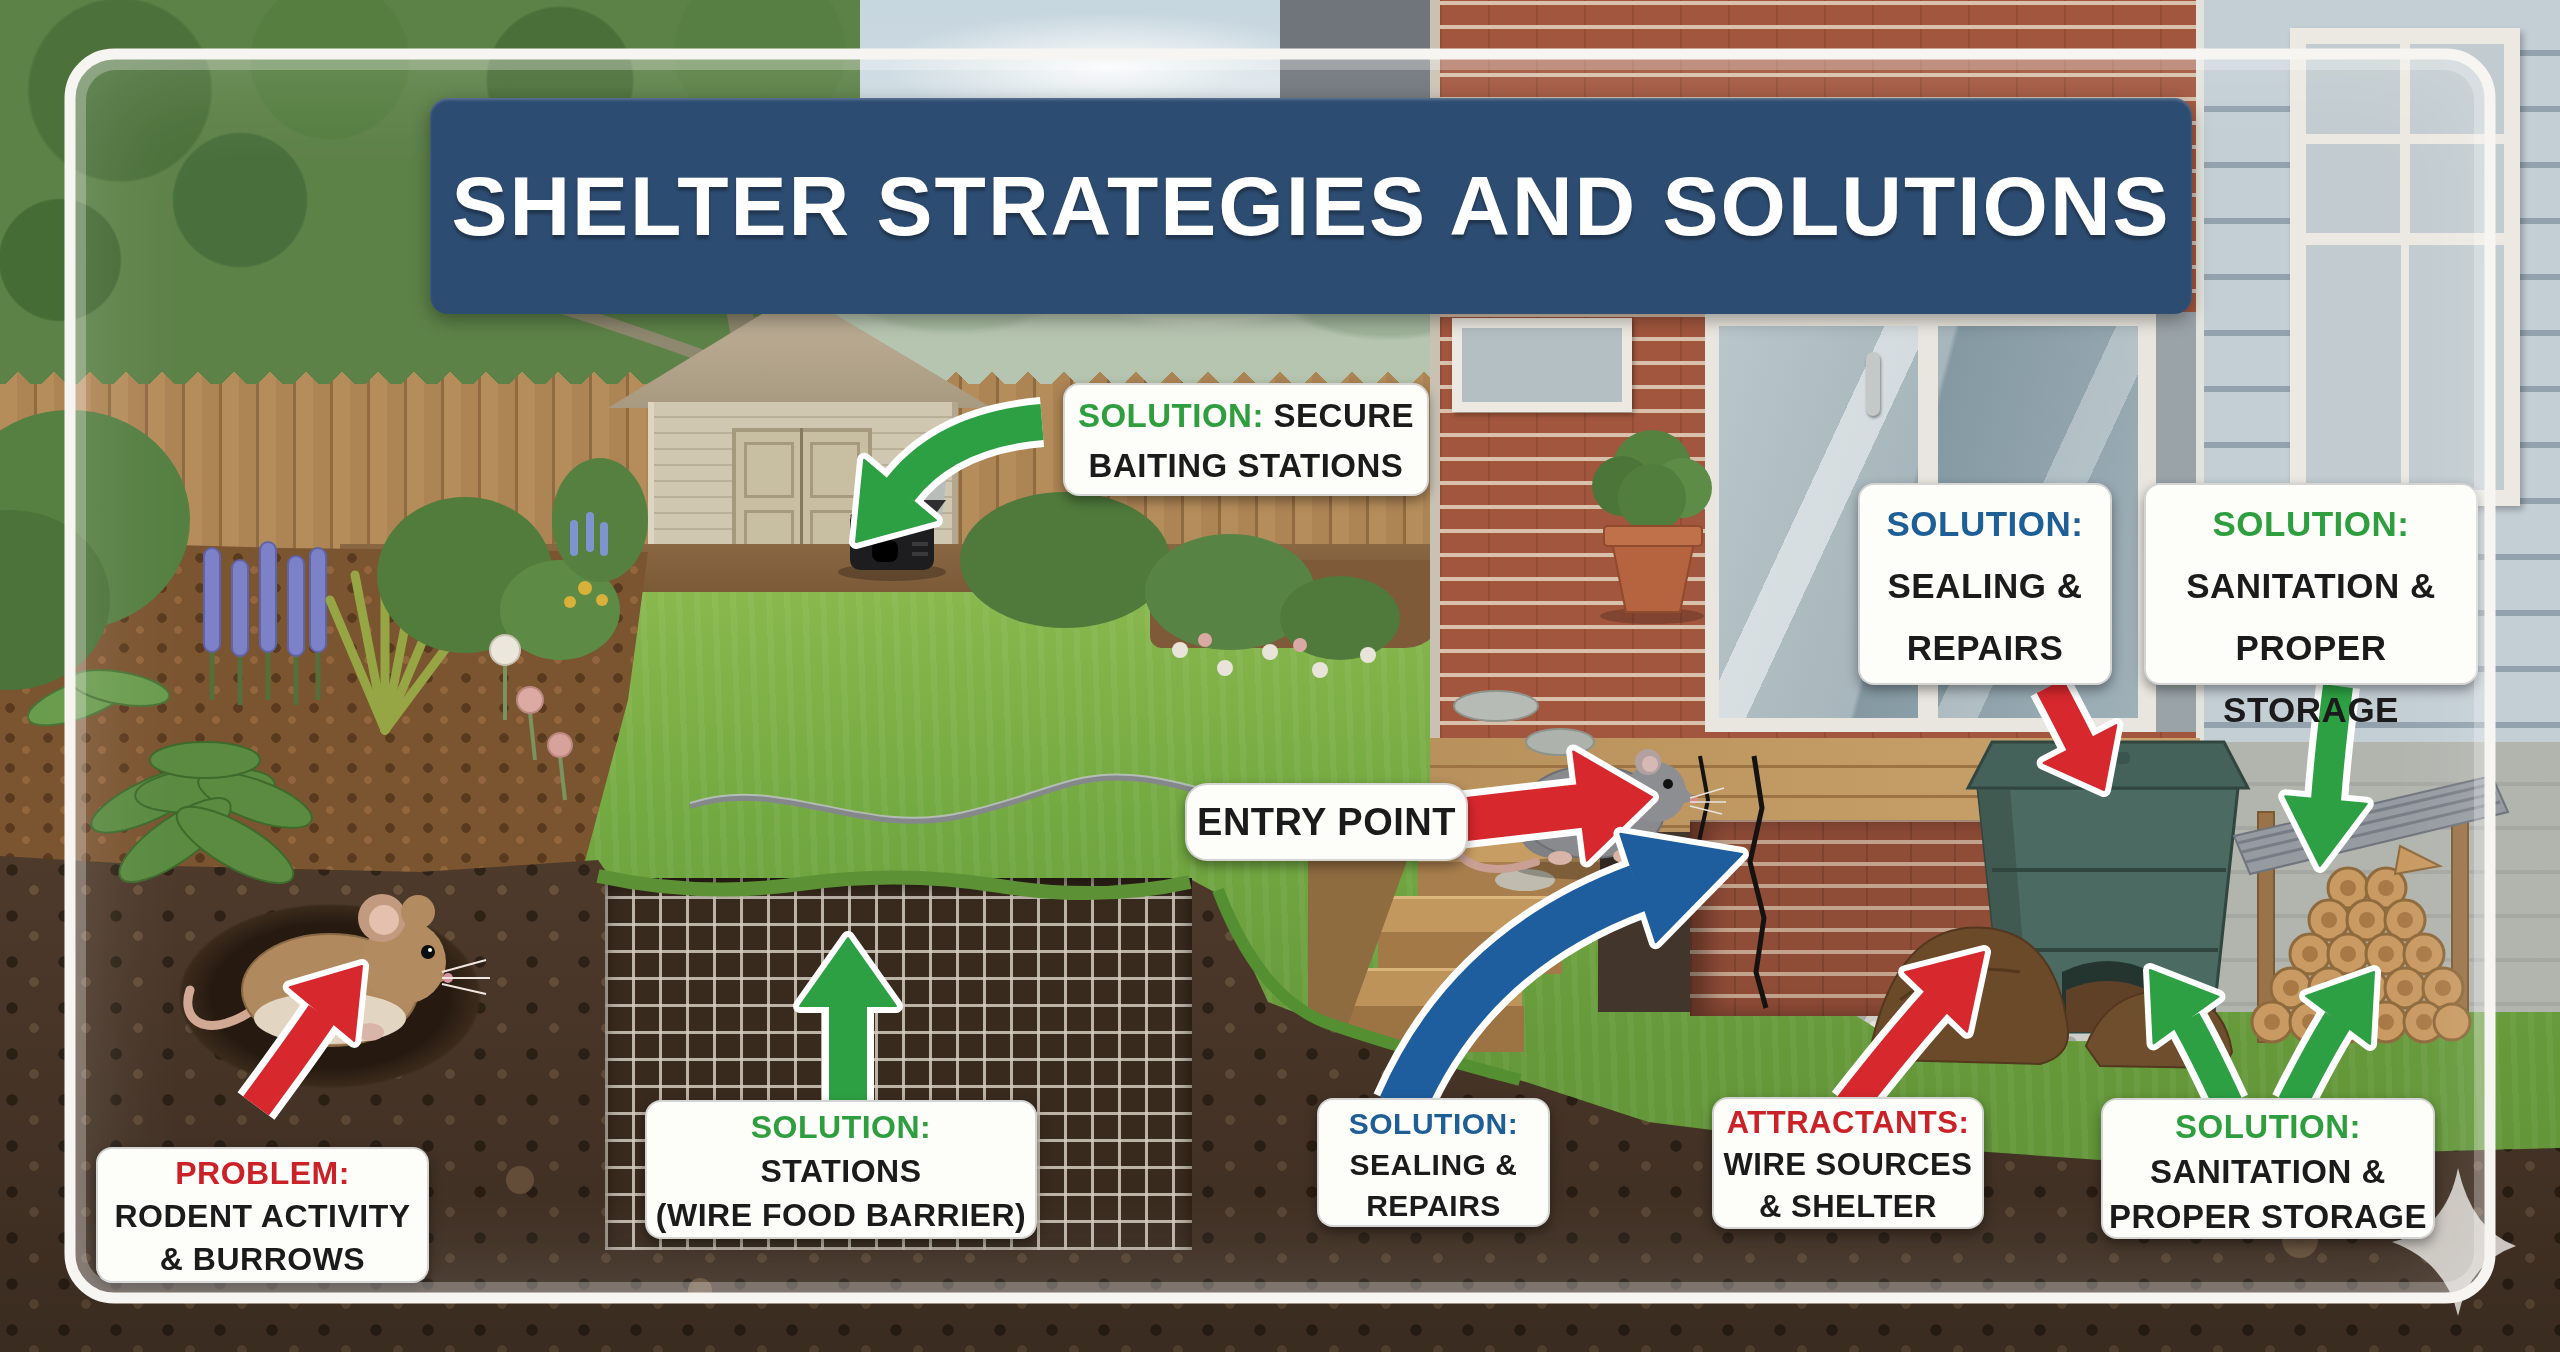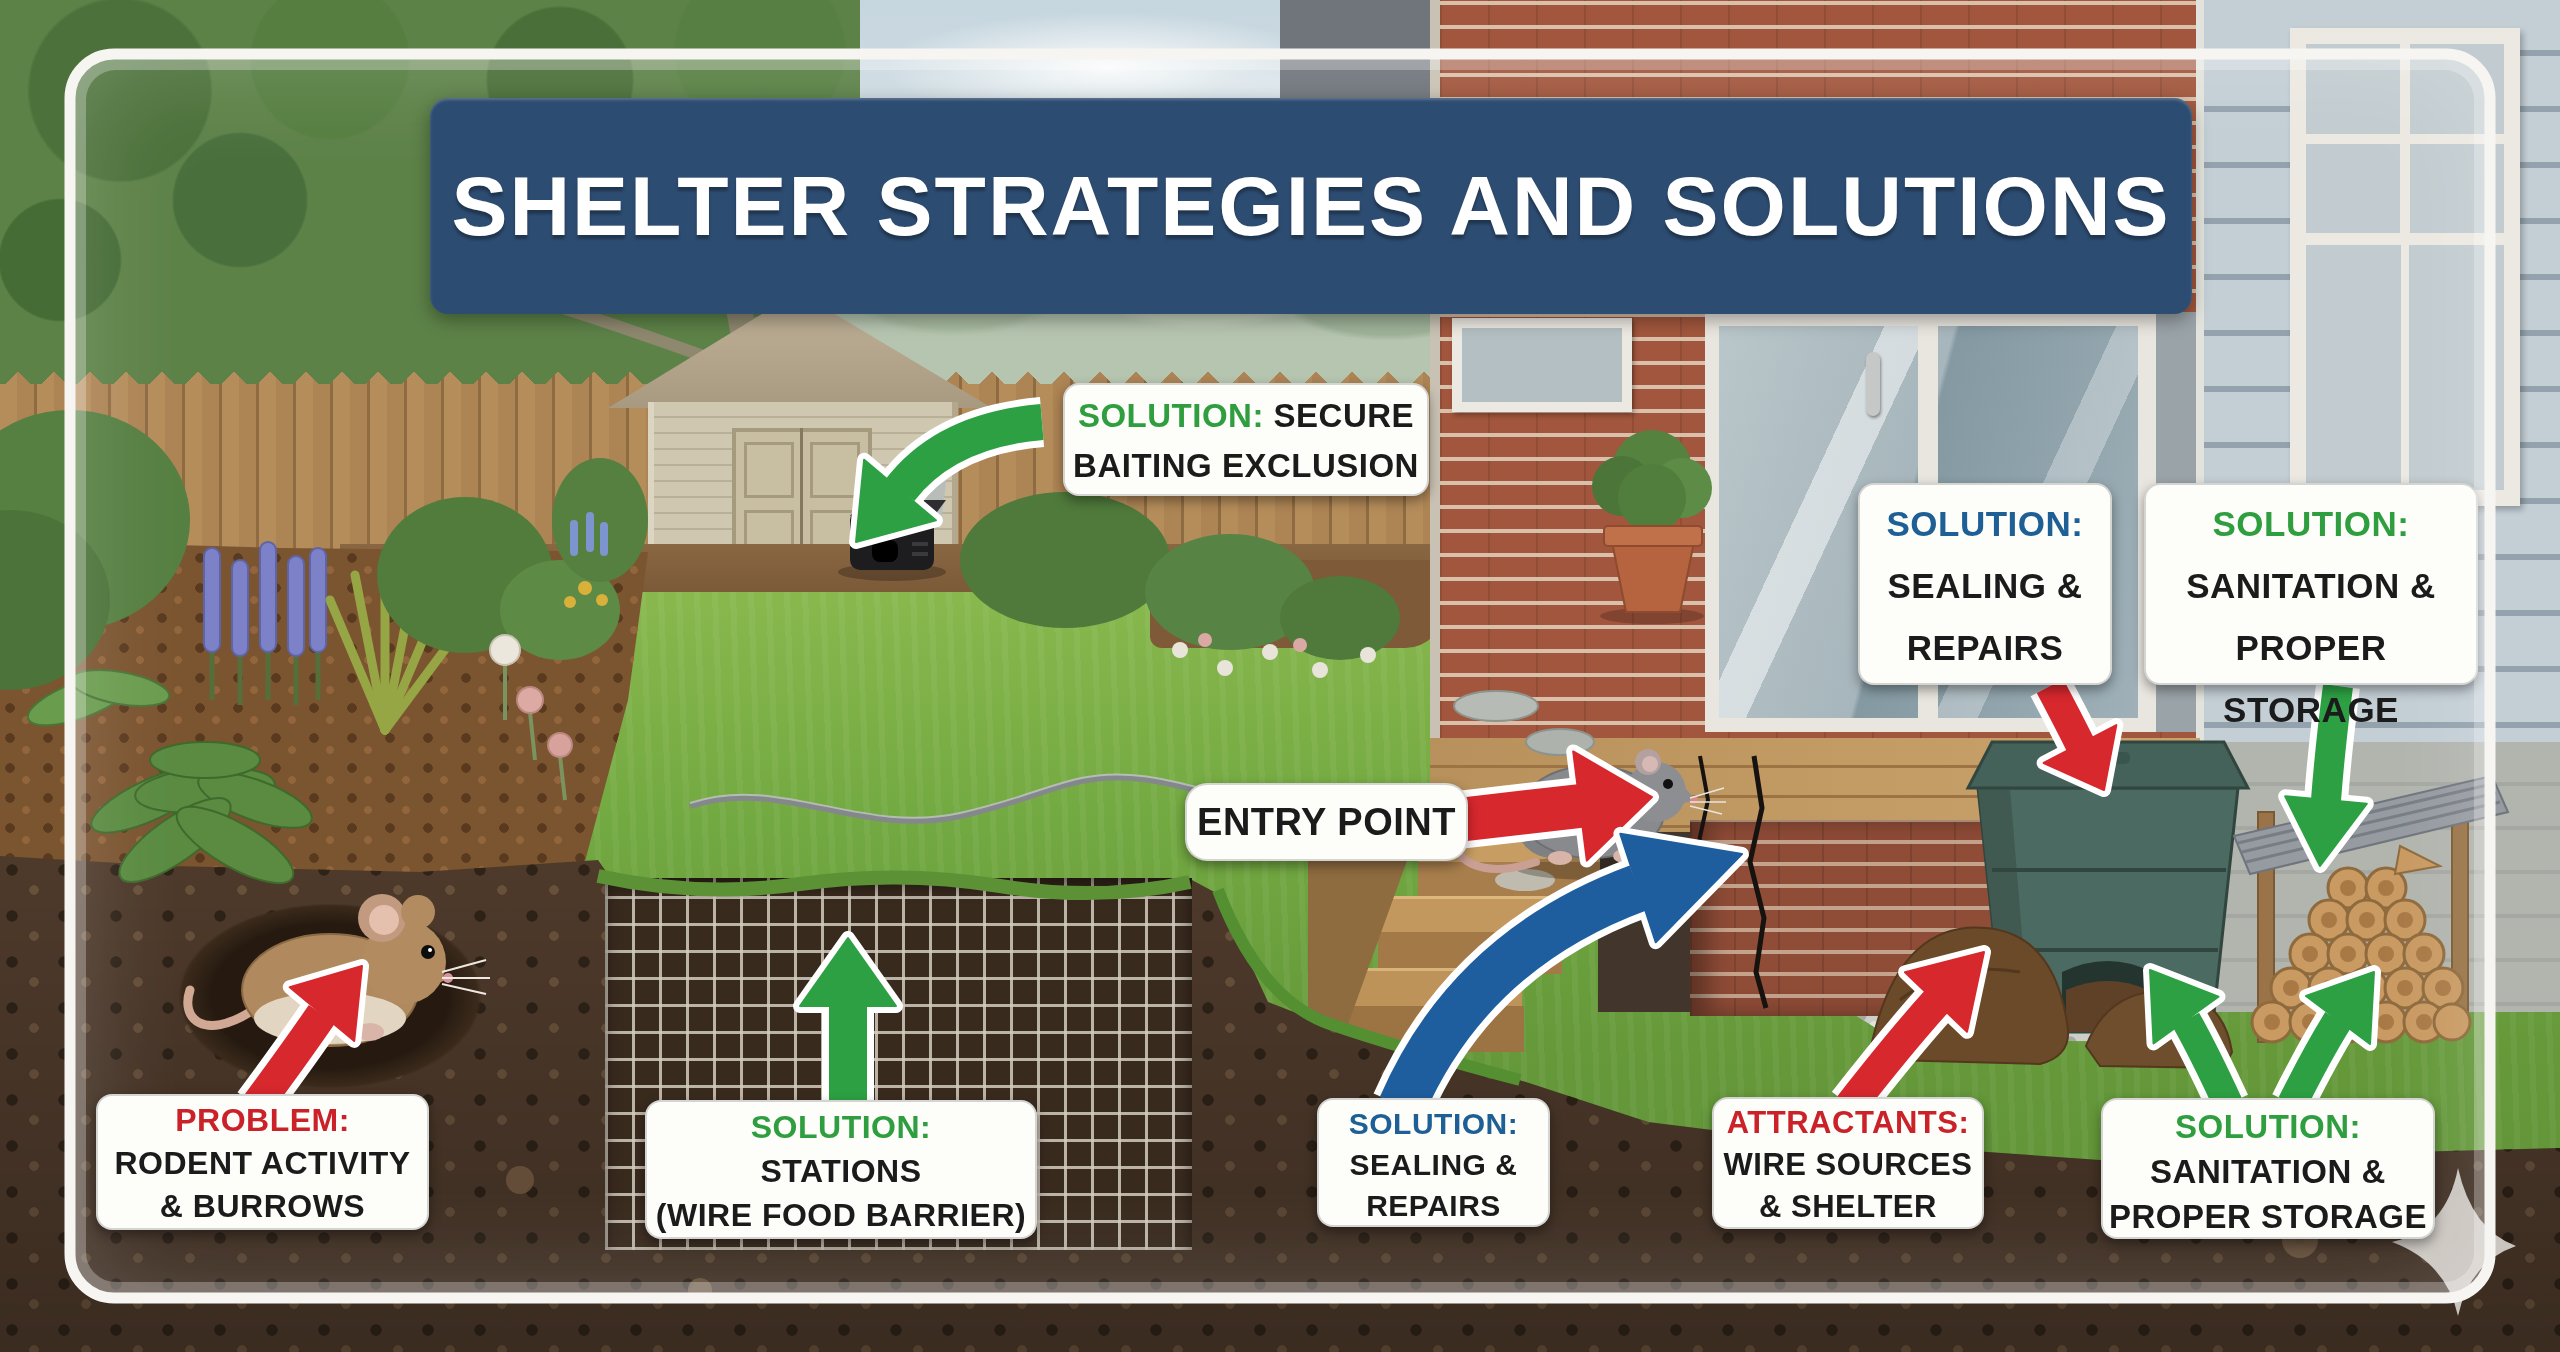--- a/index.html
+++ b/index.html
@@ -162,21 +162,21 @@
     border-radius:16px;border:2px solid rgba(70,70,70,.22);
     box-shadow:0 5px 12px rgba(0,0,0,.38);
     color:var(--label_text,#1b1b1b);font-weight:700;text-align:center;letter-spacing:.5px;}
   .kw-green{color:var(--solution_green,#2f9e3f);}
   .kw-blue{color:var(--solution_blue,#1e5f95);}
   .kw-red{color:var(--problem_red,#cb2229);}
   .l-baiting{left:1063px;top:383px;width:366px;height:113px;font-size:33px;line-height:50px;padding-top:6px;}
   .l-sealing-top{left:1858px;top:483px;width:254px;height:202px;font-size:35px;line-height:62px;padding-top:8px;}
   .l-sanitation-top{left:2144px;top:483px;width:334px;height:202px;font-size:35px;line-height:62px;padding-top:8px;}
   .l-entry{left:1185px;top:783px;width:283px;height:78px;font-size:38px;display:flex;align-items:center;justify-content:center;border-radius:22px;}
-  .l-problem{left:96px;top:1094px;width:333px;height:136px;font-size:32px;line-height:43px;padding-top:3px;}
+  .l-problem{left:96px;top:1147px;width:333px;height:136px;font-size:32px;line-height:43px;padding-top:3px;}
   .l-exclusion{left:645px;top:1100px;width:392px;height:139px;font-size:32px;line-height:44px;padding-top:3px;}
   .l-sealing-bottom{left:1317px;top:1098px;width:233px;height:129px;font-size:30px;line-height:41px;padding-top:3px;}
   .l-attractants{left:1712px;top:1097px;width:272px;height:132px;font-size:31px;line-height:42px;padding-top:3px;}
   .l-sanitation-bottom{left:2101px;top:1098px;width:334px;height:141px;font-size:33px;line-height:45px;padding-top:4px;}
 
   
   .banner{left:430px;top:98px;width:1762px;height:216px;z-index:31;
     background:var(--banner_bg,#2d4c71);border-radius:18px;
     box-shadow:0 6px 18px rgba(0,0,0,.35), inset 0 2px 3px rgba(255,255,255,.22);
     display:flex;flex-direction:column;align-items:center;justify-content:center;
@@ -559,21 +559,21 @@
           <path d="M 2374 972 L 2370 1044 L 2306 996 Z" fill="#2da043" stroke="#2da043" stroke-width="2" stroke-linejoin="round"></path>
         </g>
       </g>
   </svg>
 
   <div class="abs frame-haze"></div>
 
   <div class="label l-baiting">
     <span class="kw-green">SOLUTION:</span>
     <span>SECURE</span><br>
-    <span>BAITING EXCLUSION</span>
+    <span>BAITING STATIONS</span>
   </div>
 
   <div class="label l-sealing-top">
     <span class="kw-blue">SOLUTION:</span><br>
     <span>SEALING &amp;</span><br>
     <span>REPAIRS</span>
   </div>
 
   <div class="label l-sanitation-top">
     <span class="kw-green">SOLUTION:</span><br>

